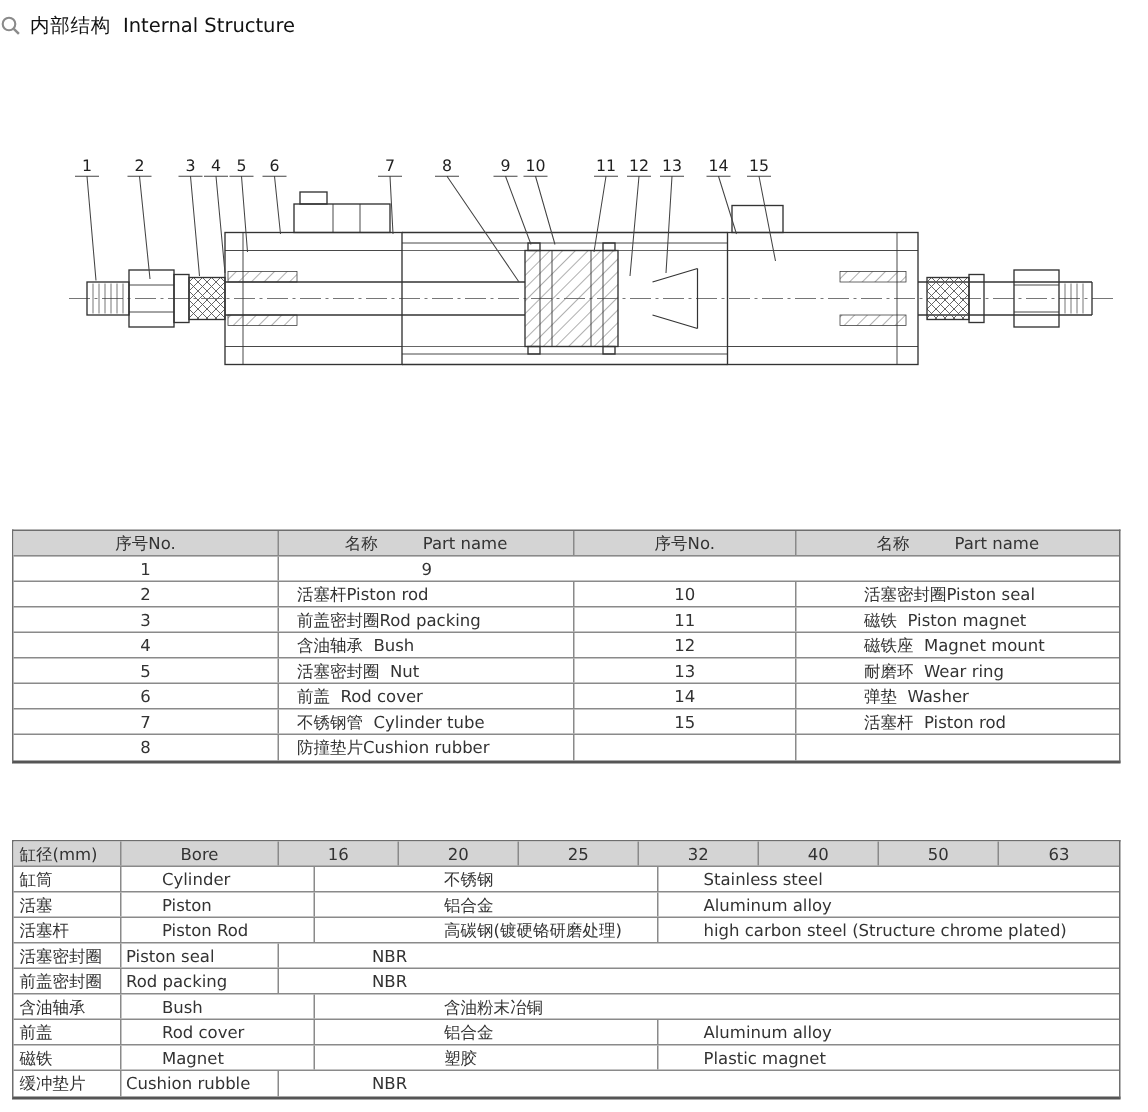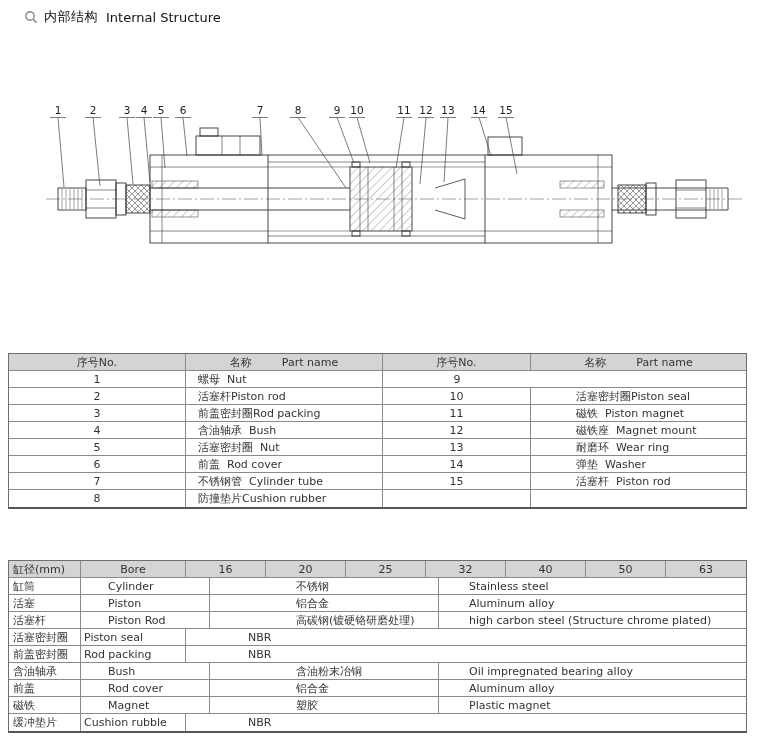--- a/index.html
+++ b/index.html
@@ -6,21 +6,21 @@
   html,body { background:#ffffff; }
   body {
     width:765px; height:741px;
     font-family:"DejaVu Sans","Liberation Sans",sans-serif;
     color:#222; position:relative; overflow:hidden;
   }
   .page { position:relative; width:765px; height:741px; background:#fff; }
 
   
   .sec-header {
-    position:absolute; left:24px; top:8px;
+    position:absolute; left:0; top:8px;
     display:flex; align-items:center; gap:6px;
     font-size:13px; color:#111;
   }
   .sec-header .ttl-zh { letter-spacing:0.5px; }
   .sec-header .ttl-en { margin-left:2px; }
 
   
   .diagram { position:absolute; left:0; top:92px; }
 
   
@@ -194,21 +194,20 @@
       </div>
       <div class="cell cc">序号No.</div>
       <div class="cell hd-nm">
         <span>名称</span>
         <span>Part name</span>
       </div>
     </div>
 
     <div class="row">
       <div class="cell cc">1</div>
-      <div class="cell nm">螺母  Nut</div>
       <div class="cell cc">9</div>
     </div>
     <div class="row">
       <div class="cell cc">2</div>
       <div class="cell nm">活塞杆Piston rod</div>
       <div class="cell cc">10</div>
       <div class="cell nm-r">活塞密封圈Piston seal</div>
     </div>
     <div class="row">
       <div class="cell cc">3</div>
@@ -286,21 +285,20 @@
     </div>
     <div class="row m-span">
       <div class="cell lbl-zh">前盖密封圈</div>
       <div class="cell lbl-en">Rod packing</div>
       <div class="cell mat-one">NBR</div>
     </div>
     <div class="row m-split">
       <div class="cell lbl-zh">含油轴承</div>
       <div class="cell lbl-en">Bush</div>
       <div class="cell mat-zh">含油粉末冶铜</div>
-      <div class="cell mat-en">Oil impregnated bearing alloy</div>
     </div>
     <div class="row m-split">
       <div class="cell lbl-zh">前盖</div>
       <div class="cell lbl-en">Rod cover</div>
       <div class="cell mat-zh">铝合金</div>
       <div class="cell mat-en">Aluminum alloy</div>
     </div>
     <div class="row m-split">
       <div class="cell lbl-zh">磁铁</div>
       <div class="cell lbl-en">Magnet</div>

